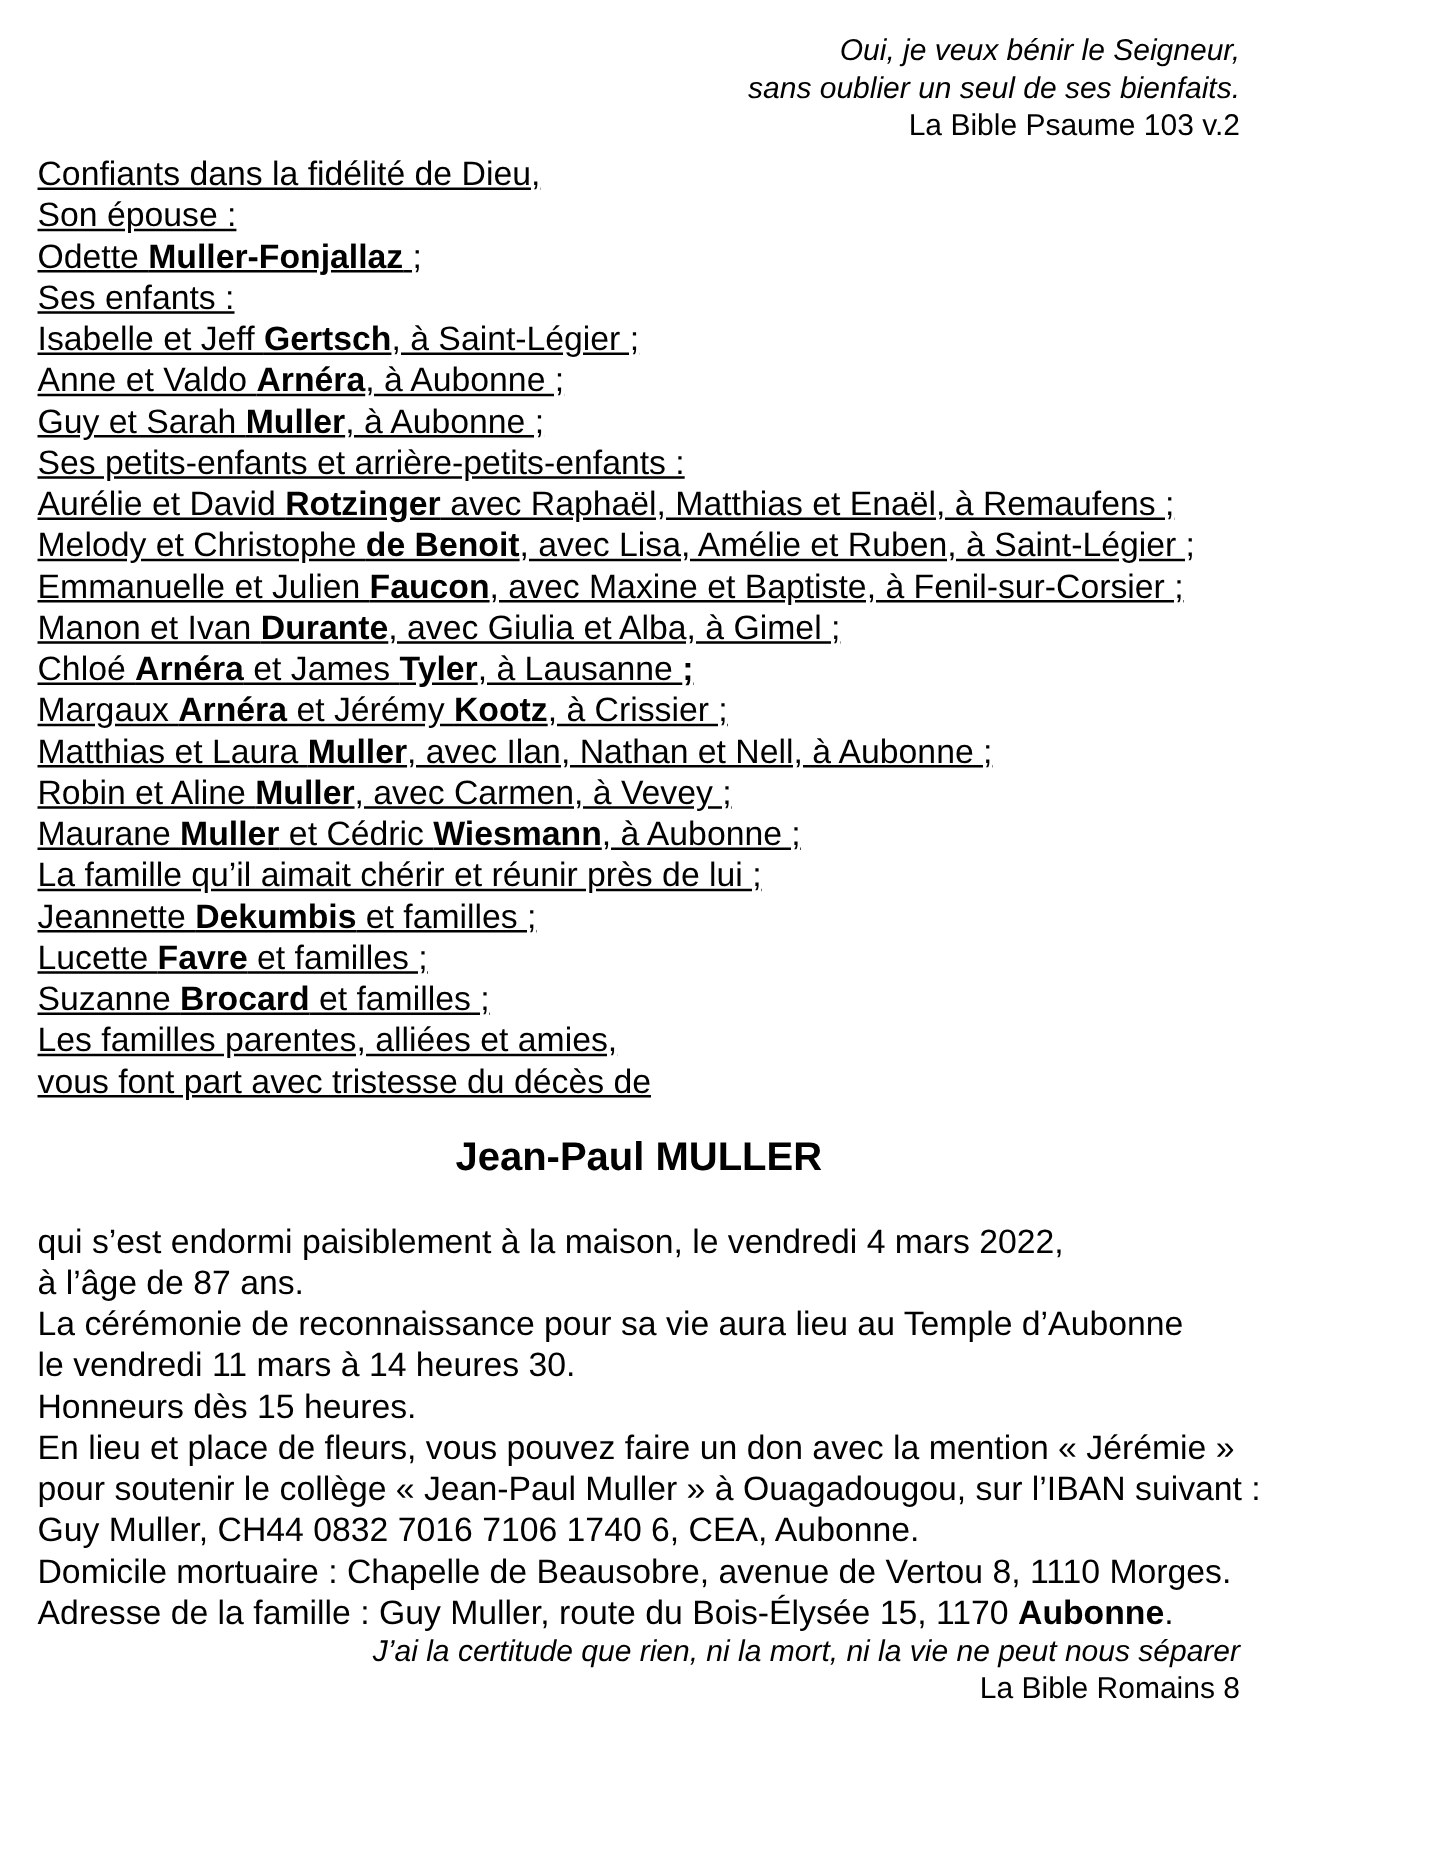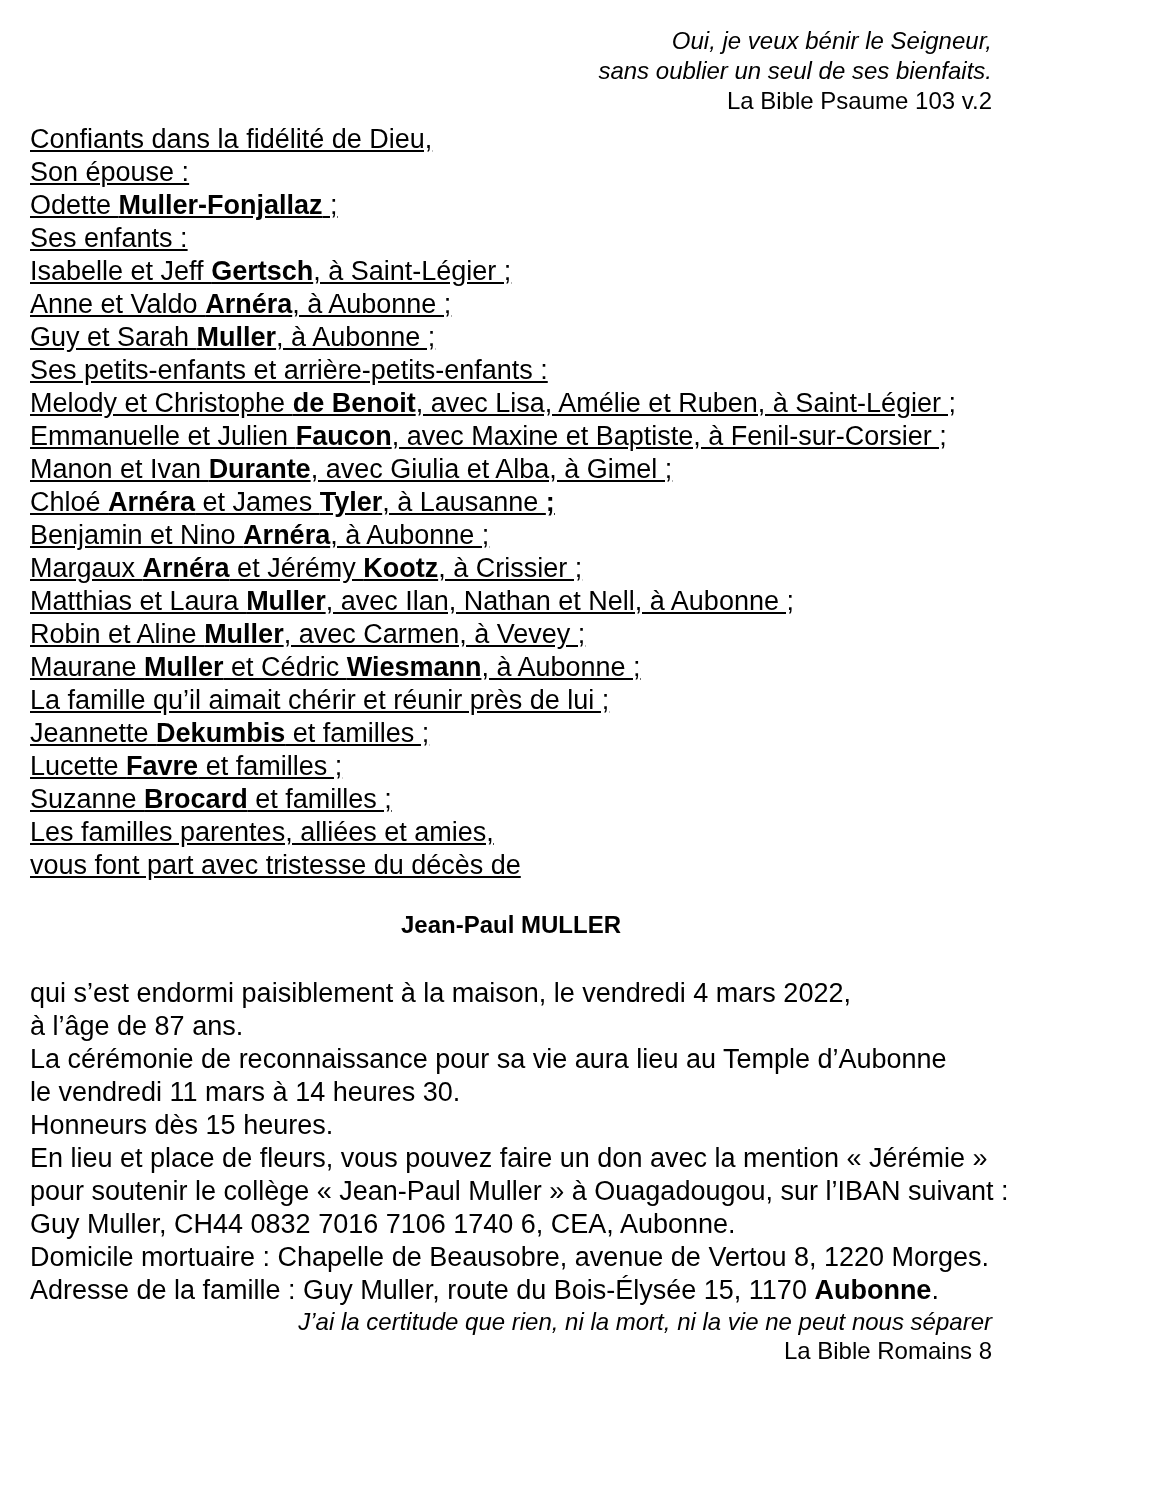--- a/index.html
+++ b/index.html
@@ -29,21 +29,21 @@
   .body-block {
     font-size: 27px;
     line-height: 33px;
     text-align: left;
   }
   .family-block { margin-top: 7px; text-decoration: underline; }
   .line { white-space: nowrap; }
   .b { font-weight: bold; }
   .it { font-style: italic; }
   h1.deceased {
-    font-size: 24px;
+    font-size: 32px;
     line-height: 38px;
     font-weight: bold;
     text-align: center;
     margin: 24px 0 0 0;
   }
   .details-block { margin-top: 33px; }
   .bottom-quote { line-height: 29px; }
 </style>
 </head>
 <body>
@@ -58,25 +58,25 @@
 
   <div class="body-block family-block">
       <div class="line"><span>Confiants dans la fidélité de Dieu,</span></div>
       <div class="line"><span>Son épouse :</span></div>
       <div class="line"><span>Odette </span><span class="b">Muller-Fonjallaz</span><span> ;</span></div>
       <div class="line"><span>Ses enfants :</span></div>
       <div class="line"><span>Isabelle et Jeff </span><span class="b">Gertsch</span><span>, à Saint-Légier ;</span></div>
       <div class="line"><span>Anne et Valdo </span><span class="b">Arnéra</span><span>, à Aubonne ;</span></div>
       <div class="line"><span>Guy et Sarah </span><span class="b">Muller</span><span>, à Aubonne ;</span></div>
       <div class="line"><span>Ses petits-enfants et arrière-petits-enfants :</span></div>
+      <div class="line"><span>Aurélie et David </span><span class="b">Rotzinger</span><span> avec Raphaël, Matthias et Enaël, à Remaufens ;</span></div>
       <div class="line"><span>Melody et Christophe </span><span class="b">de Benoit</span><span>, avec Lisa, Amélie et Ruben, à Saint-Légier ;</span></div>
       <div class="line"><span>Emmanuelle et Julien </span><span class="b">Faucon</span><span>, avec Maxine et Baptiste, à Fenil-sur-Corsier ;</span></div>
       <div class="line"><span>Manon et Ivan </span><span class="b">Durante</span><span>, avec Giulia et Alba, à Gimel ;</span></div>
       <div class="line"><span>Chloé </span><span class="b">Arnéra</span><span> et James </span><span class="b">Tyler</span><span>, à Lausanne </span><span class="b">;</span></div>
-      <div class="line"><span>Benjamin et Nino </span><span class="b">Arnéra</span><span>, à Aubonne ;</span></div>
       <div class="line"><span>Margaux </span><span class="b">Arnéra</span><span> et Jérémy </span><span class="b">Kootz</span><span>, à Crissier ;</span></div>
       <div class="line"><span>Matthias et Laura </span><span class="b">Muller</span><span>, avec Ilan, Nathan et Nell, à Aubonne ;</span></div>
       <div class="line"><span>Robin et Aline </span><span class="b">Muller</span><span>, avec Carmen, à Vevey ;</span></div>
       <div class="line"><span>Maurane </span><span class="b">Muller</span><span> et Cédric </span><span class="b">Wiesmann</span><span>, à Aubonne ;</span></div>
       <div class="line"><span>La famille qu’il aimait chérir et réunir près de lui ;</span></div>
       <div class="line"><span>Jeannette </span><span class="b">Dekumbis</span><span> et familles ;</span></div>
       <div class="line"><span>Lucette </span><span class="b">Favre</span><span> et familles ;</span></div>
       <div class="line"><span>Suzanne </span><span class="b">Brocard</span><span> et familles ;</span></div>
       <div class="line"><span>Les familles parentes, alliées et amies,</span></div>
       <div class="line"><span>vous font part avec tristesse du décès de</span></div>
@@ -86,21 +86,21 @@
 
   <div class="body-block details-block">
       <div class="line"><span>qui s’est endormi paisiblement à la maison, le vendredi 4 mars 2022,</span></div>
       <div class="line"><span>à l’âge de 87 ans.</span></div>
       <div class="line"><span>La cérémonie de reconnaissance pour sa vie aura lieu au Temple d’Aubonne</span></div>
       <div class="line"><span>le vendredi 11 mars à 14 heures 30.</span></div>
       <div class="line"><span>Honneurs dès 15 heures.</span></div>
       <div class="line"><span>En lieu et place de fleurs, vous pouvez faire un don avec la mention « Jérémie »</span></div>
       <div class="line"><span>pour soutenir le collège « Jean-Paul Muller » à Ouagadougou, sur l’IBAN suivant :</span></div>
       <div class="line"><span>Guy Muller, CH44 0832 7016 7106 1740 6, CEA, Aubonne.</span></div>
-      <div class="line"><span>Domicile mortuaire : Chapelle de Beausobre, avenue de Vertou 8, 1220 Morges.</span></div>
+      <div class="line"><span>Domicile mortuaire : Chapelle de Beausobre, avenue de Vertou 8, 1110 Morges.</span></div>
       <div class="line"><span>Adresse de la famille : Guy Muller, route du Bois-Élysée 15, 1170 </span><span class="b">Aubonne</span><span>.</span></div>
     </div>
 
   <div class="quote bottom-quote">
       <div class="line it"><span>J’ai la certitude que rien, ni la mort, ni la vie ne peut nous séparer</span></div>
       <div class="line"><span>La Bible Romains 8</span></div>
     </div>
 
 </div>
 

